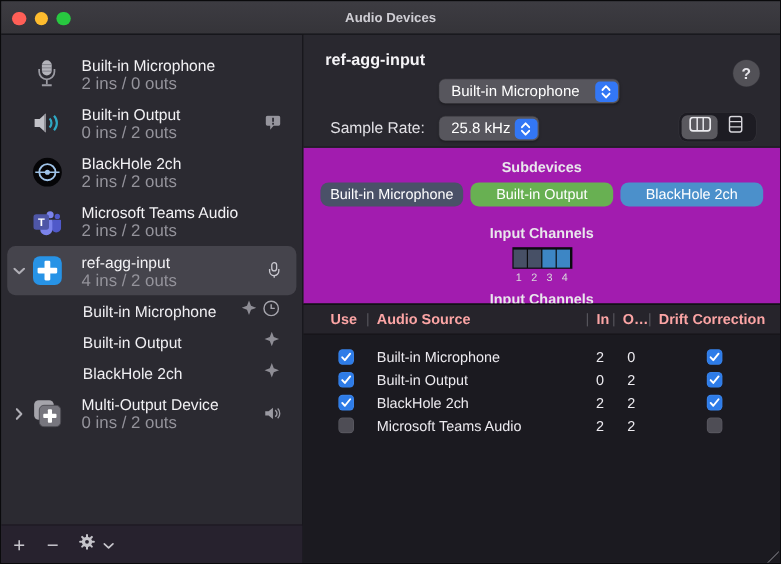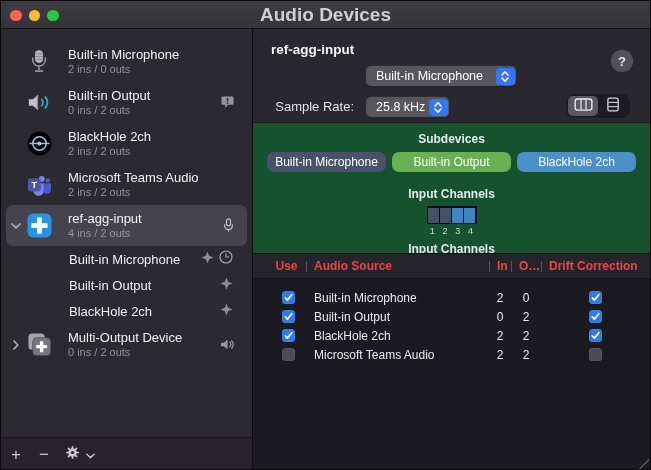--- a/index.html
+++ b/index.html
@@ -5,36 +5,36 @@
   * { margin:0; padding:0; box-sizing:border-box; }
   html,body { background:#000; }
   body { font-family:"Liberation Sans","DejaVu Sans",sans-serif; -webkit-font-smoothing:antialiased; }
   .window { position:relative; width:651px; height:470px; background:#29282f; overflow:hidden; border:1px solid #0a0a0c; }
 
   
   .titlebar { position:relative; height:28px; background:linear-gradient(#3d3c42,#353439); border-bottom:1px solid #131317; }
   .traffic { position:absolute; left:9px; top:8.5px; display:flex; gap:7px; }
   .tl { width:11.5px; height:11.5px; border-radius:50%; }
   .tl.red { background:#ff5f57; } .tl.yellow { background:#febc2e; } .tl.green { background:#28c840; }
-  .title { position:absolute; left:0; right:0; top:0; height:28px; line-height:28px; text-align:center; font-size:19px; font-weight:bold; color:#cfced4; }
+  .title { position:absolute; left:0; right:0; top:0; height:28px; line-height:28px; text-align:center; font-size:11px; font-weight:bold; color:#cfced4; }
 
   
   .main { display:flex; height:441px; }
   .sidebar { width:252px; background:#2b2a31; border-right:1px solid #0d0d11; display:flex; flex-direction:column; }
   .panel { flex:1; display:flex; flex-direction:column; background:#29282f; }
 
   
   .device-list { flex:1; padding-top:12px; overflow:hidden; }
   .dev-row { height:41px; margin:0 5px; display:flex; align-items:center; border-radius:7px; }
   .dev-row.selected { background:#45444c; }
   .chev { width:20px; display:flex; justify-content:center; align-items:center; }
   .dev-icon { width:26px; display:flex; justify-content:center; align-items:center; }
   .dev-text { margin-left:16px; flex:1; min-width:0; }
   .dev-name { font-size:13px; line-height:15px; color:#f2f1f4; white-space:nowrap; }
-  .dev-detail { font-size:11px; line-height:14px; color:#94939b; white-space:nowrap; }
+  .dev-detail { font-size:14px; line-height:14px; color:#94939b; white-space:nowrap; }
   .trail { margin-left:auto; margin-right:13px; display:flex; align-items:center; }
   .child-row { height:26px; margin:0 5px; display:flex; align-items:center; padding-left:63px; border-radius:6px; }
   .child-name { font-size:13px; color:#efeef2; }
   .child-icons { margin-left:auto; margin-right:14px; display:flex; gap:5px; align-items:center; }
 
   
   .sb-toolbar { height:33px; background:#27222e; border-top:1px solid rgba(0,0,0,.35); display:flex; align-items:center; }
   .tb-btn { color:#c9c8ce; font-size:17px; line-height:17px; cursor:default; }
   .tb-add { margin-left:10px; }
   .tb-remove { margin-left:18px; }
@@ -50,39 +50,39 @@
   .row-clock .h-label { left:0; width:103px; } .row-rate .h-label { left:0; width:101px; }
   .popup { position:absolute; left:113px; top:0; height:20px; background:#57565d; border-radius:5px; display:flex; align-items:center; padding-left:10px; box-shadow:0 0 0 .5px rgba(255,255,255,.07), 0 1px 2px rgba(0,0,0,.3); }
   .popup-clock { width:150px; } .popup-rate { width:83px; }
   .popup-label { font-size:12.5px; color:#ffffff; }
   .stepper { position:absolute; right:1.5px; top:1.5px; bottom:1.5px; width:19px; background:#3377f5; border-radius:4px; display:flex; align-items:center; justify-content:center; }
   .segmented { position:absolute; left:313px; top:65px; width:64px; height:24px; background:#1d1c23; border-radius:7px; display:flex; padding:2px; box-shadow:0 0 0 .5px rgba(255,255,255,.05); }
   .seg { flex:1; display:flex; align-items:center; justify-content:center; border-radius:5px; }
   .seg.sel { background:#5a595f; }
 
   
-  .panel-mid { height:130px; background:#14532d; display:flex; flex-direction:column; align-items:center; }
+  .panel-mid { height:130px; background:#a21caf; display:flex; flex-direction:column; align-items:center; }
   .sec-title { font-size:12px; font-weight:bold; color:#e9e8ec; }
   .t-sub { margin-top:9px; }
   .pill-row { margin-top:6px; display:flex; gap:6px; }
   .pill { width:119px; height:20px; border-radius:7px; display:flex; align-items:center; justify-content:center; font-size:12px; color:#fff; }
   .pill-slate { background:#4a5168; } .pill-green { background:#68b052; } .pill-blue { background:#4b90cb; }
   .t-in { margin-top:15px; }
   .ch-strip { margin-top:5px; display:flex; gap:1px; background:#0b0b0e; padding:1.5px; }
   .ch { width:11px; height:15px; background:#475066; }
   .ch.on { background:#3d86c5; }
   .ch-nums { margin-top:2px; width:51px; display:flex; }
   .ch-nums span { flex:1; text-align:center; font-size:9px; color:#d8d8dc; }
   .t-out { margin-top:6px; }
 
   
   .panel-table { position:relative; flex:1; background:#1b1a20; border-top:1px solid #0b0b0e; }
   .t-head { position:relative; height:25px; background:#26242b; border-bottom:1px solid rgba(0,0,0,.45);
             display:grid; grid-template-columns:53px 183px 22px 30px 1fr; align-items:center; }
-  .t-head .hc { font-size:12px; font-weight:bold; color:#ef4444; white-space:nowrap; overflow:hidden; }
+  .t-head .hc { font-size:12px; font-weight:bold; color:#fca5a5; white-space:nowrap; overflow:hidden; }
   .hc-use { text-align:center; padding-left:14px; }
   .hc-dev, .hc-in, .hc-out, .hc-drift { padding-left:8px; }
   .vsep { position:absolute; top:7px; width:1px; height:11px; background:#55545b; }
   .t-rows { margin-top:9px; }
   .t-row { height:19px; display:grid; grid-template-columns:53px 183px 22px 30px 1fr; align-items:center; }
   .t-row .cell-dev { font-size:12px; color:#eceaef; padding-left:8px; white-space:nowrap; }
   .t-row .cell-num { font-size:12px; color:#eceaef; text-align:center; }
   .checkbox { position:relative; width:13px; height:13px; border-radius:3.5px; background:#4e4d55; box-shadow:inset 0 0 0 .5px rgba(255,255,255,.10); display:flex; align-items:center; justify-content:center; }
   .checkbox svg { visibility:hidden; }
   .checkbox.on { background:#2e7ce8; }

